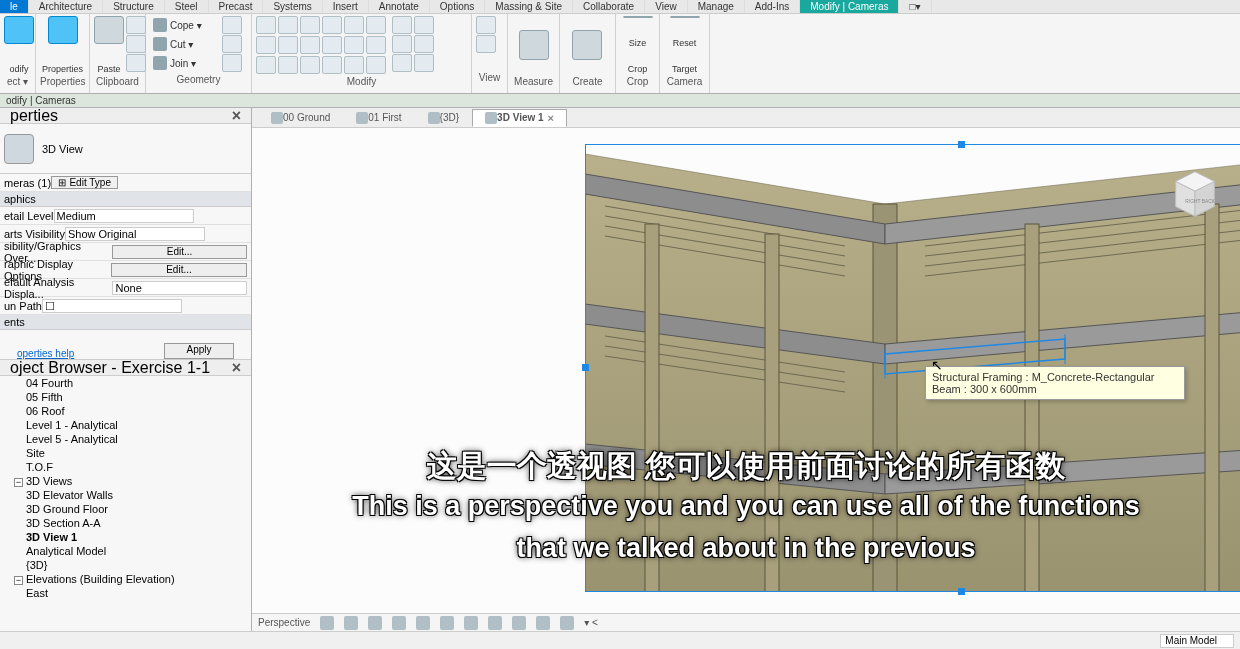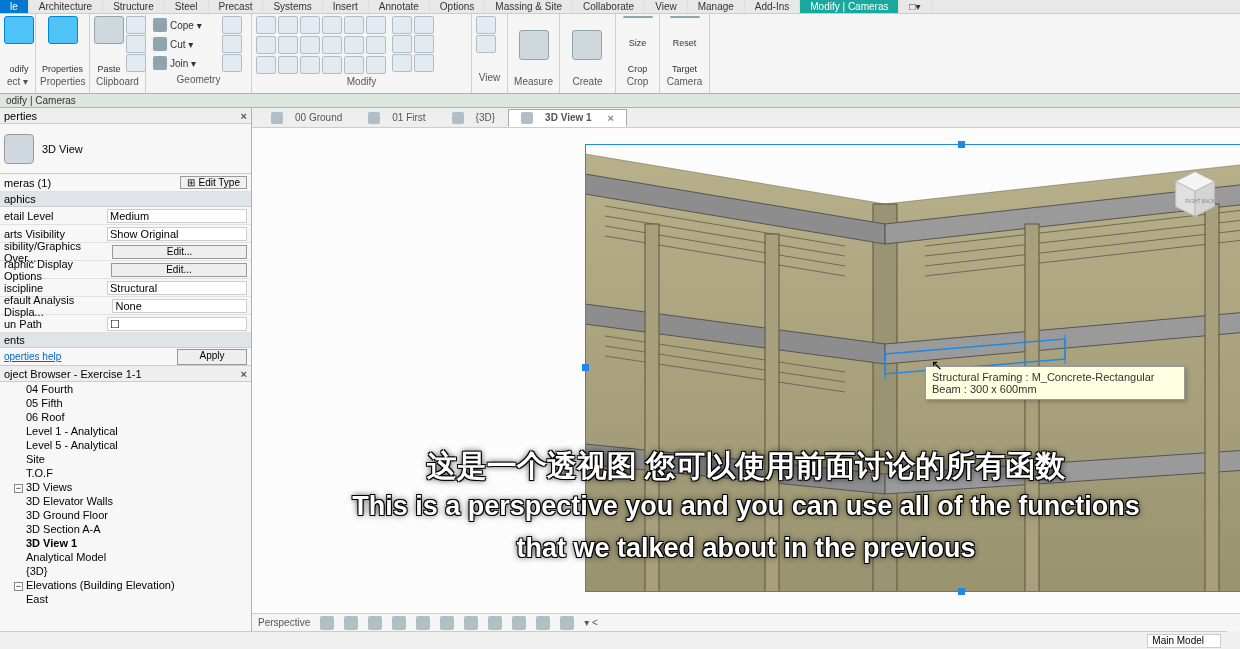--- a/index.html
+++ b/index.html
@@ -27,65 +27,65 @@
 .tool-grid .mini-btn { width: 20px; height: 18px; }
 
 
 .contextbar { height: 14px; background: #dce6dc; font-size: 10px; padding: 1px 6px; color: #333; border-bottom: 1px solid #b0b0b0; }
 
 
 .main { display: flex; height: calc(100% - 108px - 18px); }
 
 
 .leftcol { width: 252px; display: flex; flex-direction: column; background: #f7f7f7; border-right: 1px solid #b0b0b0; }
-.pane-header { display: flex; justify-content: space-between; align-items: center; height: 16px; background: #eee; border-bottom: 1px solid #ccc; padding: 0 4px; font-size: 11px; }
+.pane-header { display: flex; justify-content: space-between; align-items: center; height: 16px; background: #eee; border-bottom: 1px solid #ccc; padding: 0 10px; font-size: 16px; }
 .close-x { cursor: pointer; color: #555; font-weight: bold; }
 
 .prop-top { display: flex; align-items: center; height: 50px; border-bottom: 1px solid #ccc; padding: 4px; gap: 8px; }
 .prop-top .cube { width: 30px; height: 30px; background: #d0d8df; border: 1px solid #999; border-radius: 4px; }
-.prop-row { display: flex; justify-content: space-between; align-items: center; height: 18px; border-bottom: 1px solid #e0e0e0; padding: 0 4px; font-size: 11px; }
+.prop-row { display: flex; justify-content: flex-start; align-items: center; height: 18px; border-bottom: 1px solid #e0e0e0; padding: 0 4px; font-size: 11px; }
 .prop-row .val { width: 140px; background: #fff; border: 1px solid #ccc; height: 14px; padding: 0 2px; font-size: 11px; }
 .prop-row .btn { width: 140px; height: 14px; font-size: 10px; text-align: center; background: #eee; border: 1px solid #999; cursor: pointer; }
 .prop-cat { background: #e0e4e8; font-size: 11px; padding: 1px 4px; border-bottom: 1px solid #ccc; }
 .edit-type { font-size: 10px; padding: 0 6px; border: 1px solid #999; background: #f0f0f0; cursor: pointer; display: flex; align-items: center; gap: 3px; }
-.apply-row { display: flex; justify-content: space-between; align-items: center; height: 18px; padding: 0 4px; border-bottom: 1px solid #ccc; }
+.apply-row { display: flex; justify-content: space-between; align-items: flex-end; height: 30px; padding: 0 17px; border-bottom: 1px solid #ccc; }
 .apply-btn { width: 70px; height: 16px; font-size: 10px; background: #eee; border: 1px solid #999; cursor: pointer; text-align: center; }
 .help-link { color: #0066cc; font-size: 10px; text-decoration: underline; cursor: pointer; }
 
 .browser { flex: 1; overflow: auto; }
 .browser .node { padding: 1px 4px 1px 26px; font-size: 11px; cursor: pointer; white-space: nowrap; }
 .browser .node.l1 { padding-left: 14px; }
 .browser .node.bold { font-weight: bold; }
 .browser .expander { display: inline-block; width: 9px; height: 9px; border: 1px solid #888; text-align: center; line-height: 7px; font-size: 9px; margin-right: 3px; background: #fff; }
 
 
 .canvaswrap { flex: 1; display: flex; flex-direction: column; position: relative; background: #fafafa; }
 .viewtabs { height: 20px; background: #eee; display: flex; align-items: center; border-bottom: 1px solid #ccc; padding-left: 6px; gap: 0; }
-.viewtab { height: 18px; display: flex; align-items: center; gap: 12px; padding: 0 12px; font-size: 10px; color: #555; border: 1px solid transparent; cursor: pointer; }
+.viewtab { height: 18px; display: flex; align-items: center; gap: 0; padding: 0 12px; font-size: 10px; color: #555; border: 1px solid transparent; cursor: pointer; }
 .viewtab.active { background: #fff; border: 1px solid #aaa; border-bottom-color: #fff; font-weight: bold; }
 .viewtab .tic { width: 12px; height: 12px; background: #b0bec5; border-radius: 2px; }
 .viewtab .tx { cursor: pointer; color: #888; font-size: 11px; margin-left: 4px; }
 
 .canvas { flex: 1; position: relative; background: #fcfcfc; overflow: hidden; }
 .crop-frame { position: absolute; left: 333px; top: 16px; width: 754px; height: 448px; border: 1px solid #1e88e5; }
 .crop-handle { position: absolute; width: 7px; height: 7px; background: #1e88e5; border: 1px solid #1e88e5; }
 .model-svg { position: absolute; left: 333px; top: 16px; width: 754px; height: 448px; }
 
 .tooltip { position: absolute; left: 673px; top: 238px; width: 260px; background: #ffffe1; border: 1px solid #999; font-size: 11px; padding: 4px 6px; color: #333; box-shadow: 2px 2px 4px rgba(0,0,0,0.2); }
 .cursor { position: absolute; left: 679px; top: 229px; font-size: 14px; pointer-events: none; }
 
 .viewcube { position: absolute; right: 16px; top: 36px; width: 58px; height: 58px; }
 
 .sub-cn { position: absolute; left: 50%; transform: translateX(-50%); top: 318px; font-size: 30px; font-weight: bold; color: #fff; text-shadow: -1px -1px 0 #000, 1px -1px 0 #000, -1px 1px 0 #000, 1px 1px 0 #000, 0 0 6px #000; white-space: nowrap; pointer-events: none; }
 .sub-en { position: absolute; left: 50%; transform: translateX(-50%); top: 358px; font-size: 27px; font-weight: bold; color: #fff; text-shadow: -1px -1px 0 #000, 1px -1px 0 #000, -1px 1px 0 #000, 1px 1px 0 #000, 0 0 6px #000; white-space: nowrap; text-align: center; line-height: 1.55; z-index: 5; pointer-events: none; }
 
 .viewcontrol { height: 18px; background: #f5f5f5; border-top: 1px solid #ccc; display: flex; align-items: center; padding: 0 6px; gap: 10px; font-size: 10px; color: #555; text-align: right; }
 .vc-ic { width: 14px; height: 14px; background: #b0bec5; border-radius: 2px; cursor: pointer; }
 
-.statusbar { position: absolute; bottom: 0; left: 0; right: 13px; height: 18px; background: #f0f0f0; border-top: 1px solid #ccc; display: flex; align-items: center; font-size: 10px; padding: 0 6px; gap: 8px; }
+.statusbar { position: absolute; bottom: 0; left: 0; right: 0; height: 18px; background: #f0f0f0; border-top: 1px solid #ccc; display: flex; align-items: center; font-size: 10px; padding: 0 6px; gap: 8px; }
 .statusbar .spacer { flex: 1; }
 .statusbar .dd { border: 1px solid #ccc; background: #fff; padding: 0 16px 0 4px; height: 14px; }
 </style>
 </head>
 <body>
 
 <div class="tabstrip">
   <div class="tab active">le</div>
   <div class="tab">Architecture</div>
   <div class="tab">Structure</div>
@@ -274,24 +274,20 @@
       </div>
     <div class="prop-row">
         <span>sibility/Graphics Over...</span>
         <span class="btn">Edit...</span>
       </div>
     <div class="prop-row">
         <span>raphic Display Options</span>
         <span class="btn">Edit...</span>
       </div>
     <div class="prop-row">
-        <span>iscipline</span>
-        <span class="val">Structural</span>
-      </div>
-    <div class="prop-row">
         <span>efault Analysis Displa...</span>
         <span class="val">None</span>
       </div>
     <div class="prop-row">
         <span>un Path</span>
         <span class="val">☐</span>
       </div>
     <div class="prop-cat">ents</div>
     <div class="apply-row">
       <span class="help-link">operties help</span>

